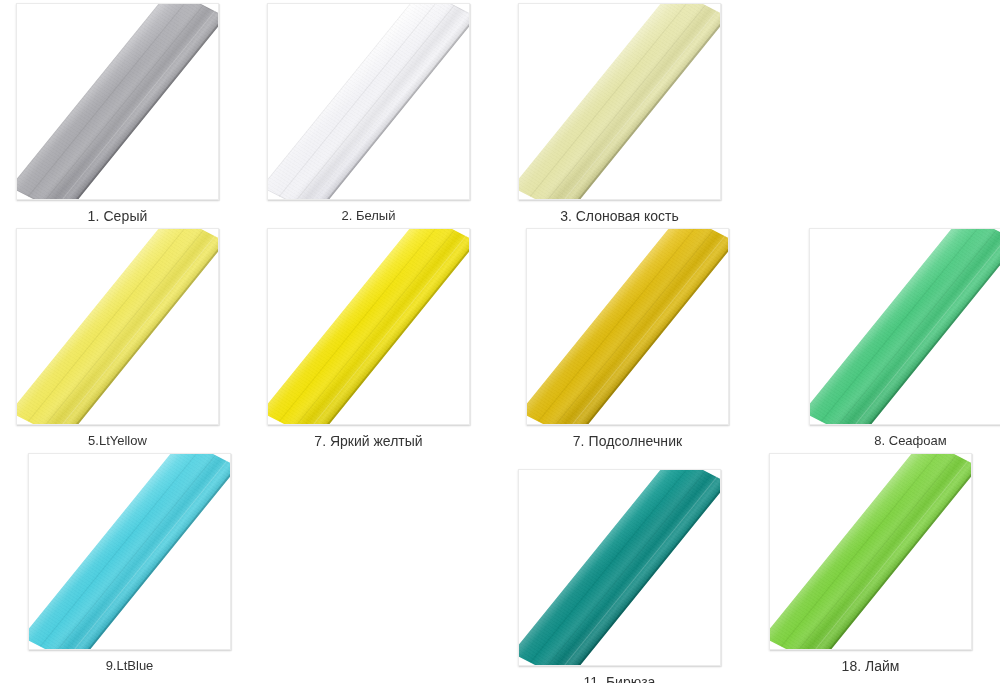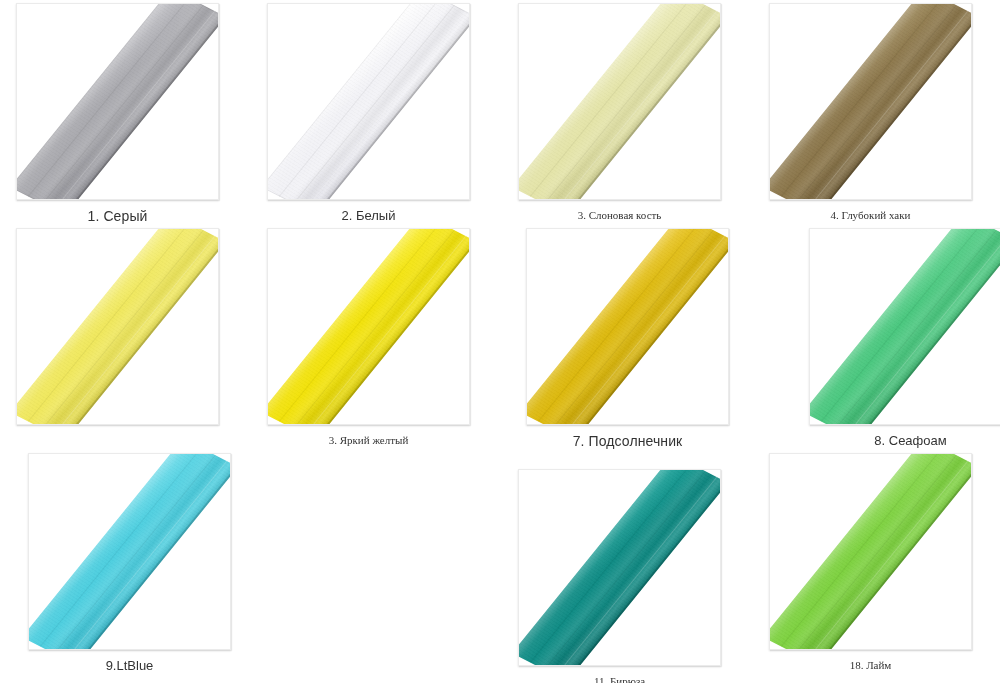--- a/index.html
+++ b/index.html
@@ -102,21 +102,21 @@
     width: 203px;
     text-align: center;
     color: #333333;
     line-height: 1.1;
     padding-top: 9px;
     white-space: nowrap;
   }
 
   
   .cap-s  { font-size: 14px;  letter-spacing: 0.1px; }
-  .cap-m  { font-size: 11px; font-family: Liberation Serif, serif; }
+  .cap-m  { font-size: 14px; }
   .cap-l  { font-size: 13px; }
 </style>
 </head>
 <body>
 
 <div id="gallery">
     <div class="swatch-cell" style="left: 16px; top: 3px;">
       <div class="swatch-card">
         <div class="band-wrap">
           <div class="band light-outline" style="background: linear-gradient(100deg, rgb(194, 194, 199) 0%, rgb(169, 169, 174) 38%, rgb(169, 169, 174) 66%, rgb(142, 142, 149) 100%);">
@@ -154,63 +154,49 @@
             <div class="fold f1"></div>
             <div class="fold f2"></div>
             <div class="fold f3"></div>
             <div class="texture"></div>
             <div class="edge"></div>
           </div>
         </div>
       </div>
       <div class="swatch-caption cap-m">3. Слоновая кость</div>
     </div>
-    <div class="swatch-cell" style="left: 769px; top: 3px;">
-      <div class="swatch-card">
-        <div class="band-wrap">
-          <div class="band" style="background: linear-gradient(100deg, rgb(160, 140, 94) 0%, rgb(138, 117, 73) 38%, rgb(138, 117, 73) 66%, rgb(111, 92, 54) 100%);">
-            <div class="sheen"></div>
-            <div class="fold f1"></div>
-            <div class="fold f2"></div>
-            <div class="fold f3"></div>
-            <div class="texture"></div>
-            <div class="edge"></div>
-          </div>
-        </div>
-      </div>
-      <div class="swatch-caption cap-m">4. Глубокий хаки</div>
-    </div>
     <div class="swatch-cell" style="left: 16px; top: 228px;">
       <div class="swatch-card">
         <div class="band-wrap">
           <div class="band" style="background: linear-gradient(100deg, rgb(247, 241, 132) 0%, rgb(240, 232, 92) 38%, rgb(240, 232, 92) 66%, rgb(220, 211, 63) 100%);">
             <div class="sheen"></div>
             <div class="fold f1"></div>
             <div class="fold f2"></div>
             <div class="fold f3"></div>
             <div class="texture"></div>
             <div class="edge"></div>
           </div>
         </div>
       </div>
+      <div class="swatch-caption cap-l">5.LtYellow</div>
     </div>
     <div class="swatch-cell" style="left: 267px; top: 228px;">
       <div class="swatch-card">
         <div class="band-wrap">
           <div class="band" style="background: linear-gradient(100deg, rgb(251, 240, 63) 0%, rgb(242, 226, 9) 38%, rgb(242, 226, 9) 66%, rgb(216, 201, 0) 100%);">
             <div class="sheen"></div>
             <div class="fold f1"></div>
             <div class="fold f2"></div>
             <div class="fold f3"></div>
             <div class="texture"></div>
             <div class="edge"></div>
           </div>
         </div>
       </div>
-      <div class="swatch-caption cap-m">3. Яркий желтый</div>
+      <div class="swatch-caption cap-m">7. Яркий желтый</div>
     </div>
     <div class="swatch-cell" style="left: 526px; top: 228px;">
       <div class="swatch-card">
         <div class="band-wrap">
           <div class="band" style="background: linear-gradient(100deg, rgb(238, 203, 52) 0%, rgb(220, 184, 12) 38%, rgb(220, 184, 12) 66%, rgb(192, 158, 0) 100%);">
             <div class="sheen"></div>
             <div class="fold f1"></div>
             <div class="fold f2"></div>
             <div class="fold f3"></div>
             <div class="texture"></div>

